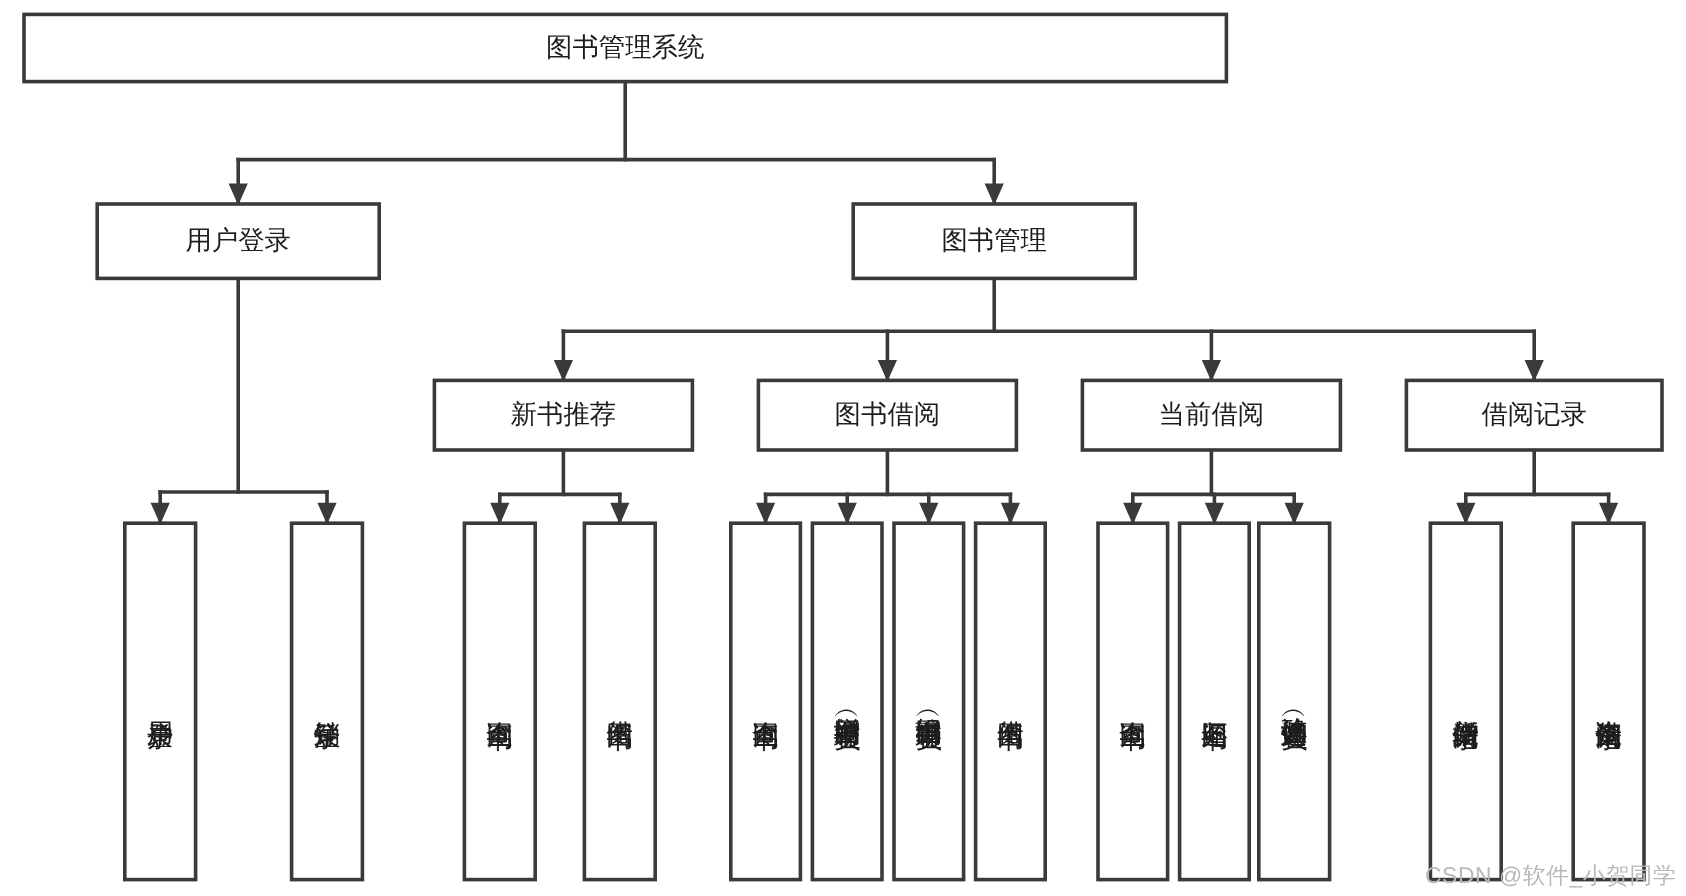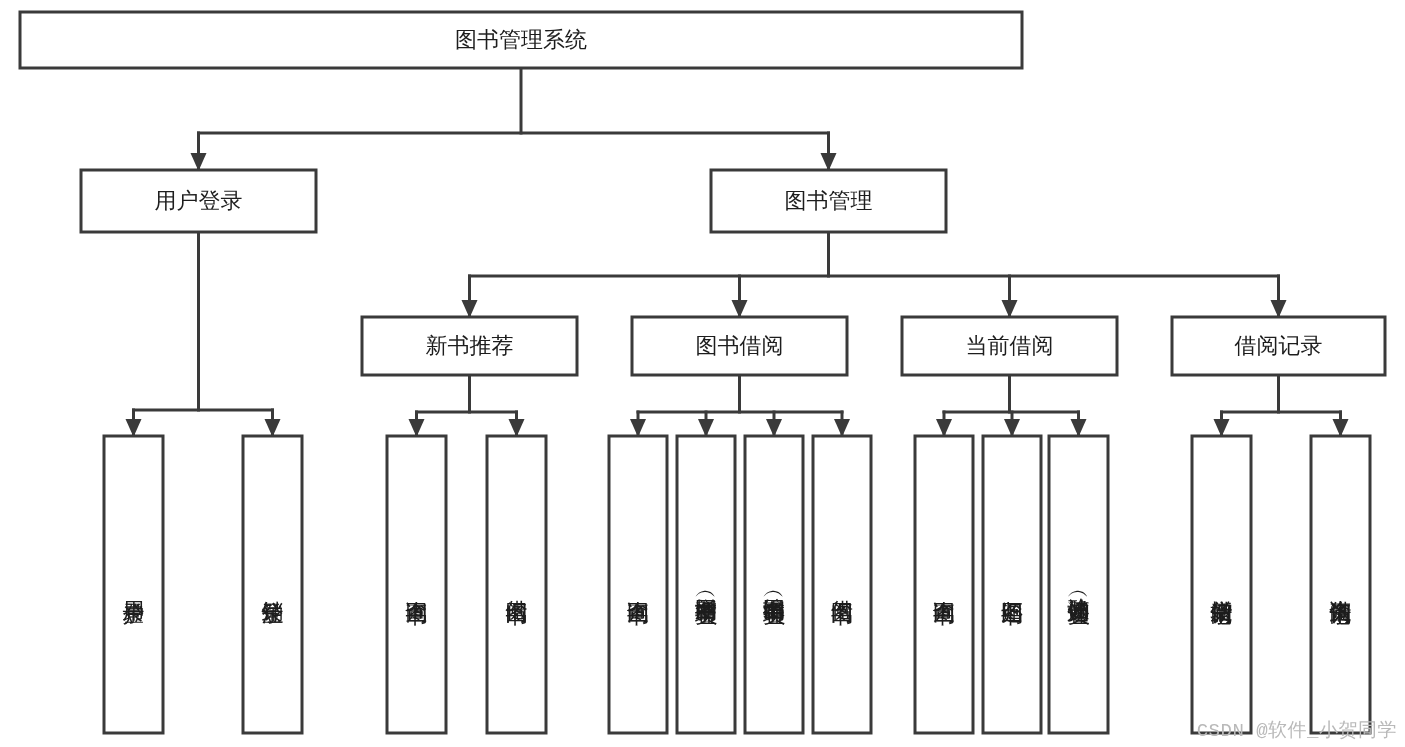--- a/index.html
+++ b/index.html
@@ -60,21 +60,21 @@
     line-height: 1.18;
     color: #1d1d1d;
     letter-spacing: 1px;
     white-space: nowrap;
     pointer-events: none;
   }
   .watermark {
     position: absolute;
     right: 8px;
     bottom: 4px;
-    font-family: Liberation Mono, monospace;
+    font-family: Liberation Sans, sans-serif;
     font-size: 19px;
     color: #b9b9b9;
     letter-spacing: 0.5px;
     user-select: none;
   }
 </style>
 </head>
 <body>
 
 <div id="diagram-root">

